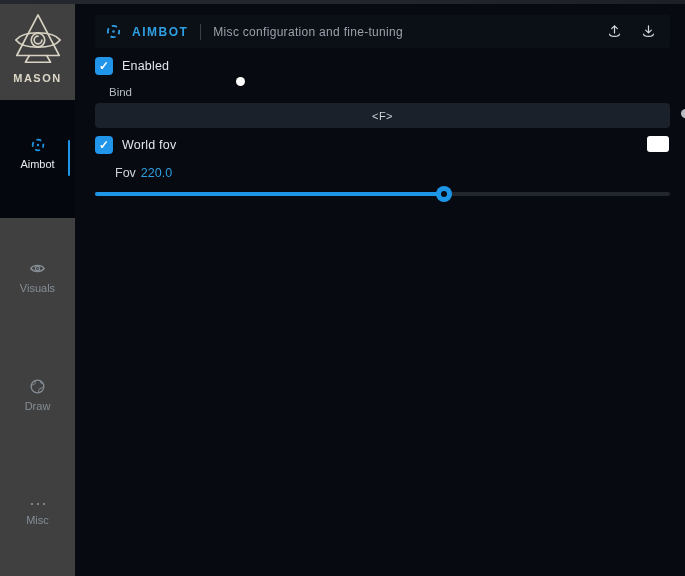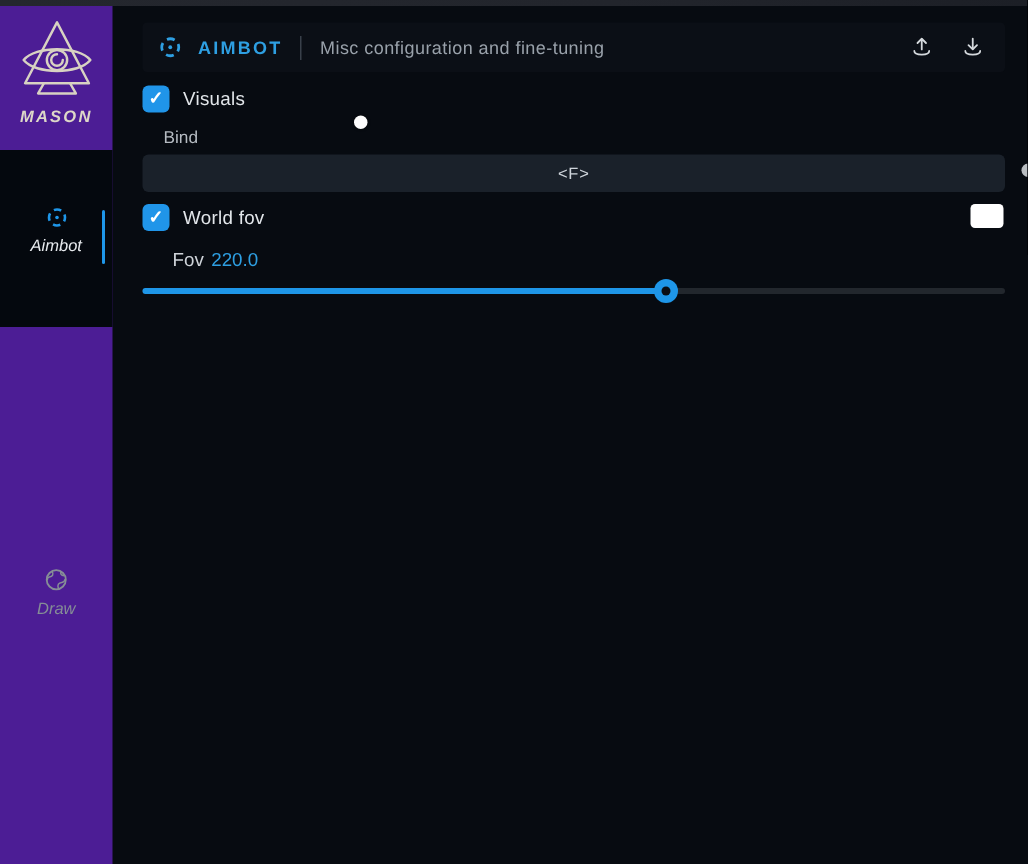--- a/index.html
+++ b/index.html
@@ -8,21 +8,21 @@
   #page {
     position: relative; width: 685px; height: 576px;
     background: #070b11; overflow: hidden;
   }
   
   .top-strip { position: absolute; left: 0; top: 0; width: 685px; height: 4px;
     background: linear-gradient(90deg,#24272e 0%,#22252c 60%,#1c1f26 100%); }
 
   
   .sidebar { position: absolute; left: 0; top: 4px; width: 75px; height: 572px;
-    background: #4c1d95; font-style: italic; }
+    background: #404040; }
   .logo-block { position: absolute; left: 0; top: 8px; width: 75px;
     display: flex; flex-direction: column; align-items: center; }
   .logo-label { margin-top: 2px; font-size: 11px; font-weight: bold;
     letter-spacing: 1.5px; color: #ddd7c8; }
   .nav-item { position: absolute; left: 0; width: 75px;
     display: flex; flex-direction: column; align-items: center; gap: 5px;
     cursor: pointer; }
   .nav-item .nav-label { font-size: 11px; color: #858d96; }
   .nav-active-panel { position: absolute; left: 0; top: 96px; width: 75px;
     height: 118px; background: #04080e; }
@@ -116,33 +116,53 @@
     <div class="nav-item active" style="top:133px">
       <span>
         <svg width="16" height="16" viewBox="0 0 24 24" fill="none" stroke="#1e96e8" stroke-width="2.6">
           <circle cx="12" cy="12" r="8" stroke-dasharray="7.5 5.1" stroke-dashoffset="3.5"></circle>
           <circle cx="12" cy="12" r="1.8" fill="#1e96e8" stroke="none"></circle>
         </svg>
       </span>
       <span class="nav-label">Aimbot</span>
     </div>
 
+    <div class="nav-item" style="top:256px">
+      <span>
+        <svg width="17" height="17" viewBox="0 0 24 24" fill="none" stroke="#868e96" stroke-width="1.8">
+          <path d="M2.5 12 C7 6.2 17 6.2 21.5 12 C17 17.8 7 17.8 2.5 12 Z"></path>
+          <circle cx="12" cy="12" r="3"></circle>
+          <circle cx="12" cy="12" r="0.8" fill="#868e96" stroke="none"></circle>
+        </svg>
+      </span>
+      <span class="nav-label">Visuals</span>
+    </div>
 
     <div class="nav-item" style="top:374px">
       <span>
         <svg width="17" height="17" viewBox="0 0 24 24" fill="none" stroke="#868e96" stroke-width="1.7">
           <circle cx="12" cy="12" r="9"></circle>
           <path d="M8 3.8 C10 7 8.5 9 5.5 9.5 C3.8 9.8 3.4 11 3.6 12.5" stroke-width="1.4"></path>
           <path d="M14 20 C12.8 16.8 14.2 14.8 17.2 14.5 C19 14.3 20 13 20.4 11.4" stroke-width="1.4"></path>
           <path d="M16.5 4.2 C15.5 6.2 16.6 7.8 19.5 8.2" stroke-width="1.4"></path>
         </svg>
       </span>
       <span class="nav-label">Draw</span>
     </div>
 
+    <div class="nav-item" style="top:495px">
+      <span>
+        <svg width="18" height="10" viewBox="0 0 24 12" fill="#8d959d">
+          <circle cx="4" cy="6" r="1.4"></circle>
+            <circle cx="12" cy="6" r="1.4"></circle>
+            <circle cx="20" cy="6" r="1.4"></circle>
+        </svg>
+      </span>
+      <span class="nav-label">Misc</span>
+    </div>
   </div>
 
   <div class="main">
 
     <div class="header-bar">
       <span>
         <svg width="17" height="17" viewBox="0 0 24 24" fill="none" stroke="#2e9fe2" stroke-width="2.6">
           <circle cx="12" cy="12" r="8" stroke-dasharray="7.5 5.1" stroke-dashoffset="3.5"></circle>
           <circle cx="12" cy="12" r="1.8" fill="#2e9fe2" stroke="none"></circle>
         </svg>
@@ -164,21 +184,21 @@
           <path d="M8 10 L12 14 L16 10"></path>
           <path d="M5 15.5 C5 20 19 20 19 15.5"></path>
         </svg>
       </span>
     </div>
 
     <div class="row enabled-row">
       <span class="checkbox">
         <span class="check">✓</span>
       </span>
-      <span class="ctl-label">Visuals</span>
+      <span class="ctl-label">Enabled</span>
     </div>
 
     <div class="cursor-dot white"></div>
 
     <div class="bind-label">Bind</div>
     <div class="bind-input">
       <span class="bind-value">&lt;F&gt;</span>
     </div>
     <div class="cursor-dot gray"></div>
 

